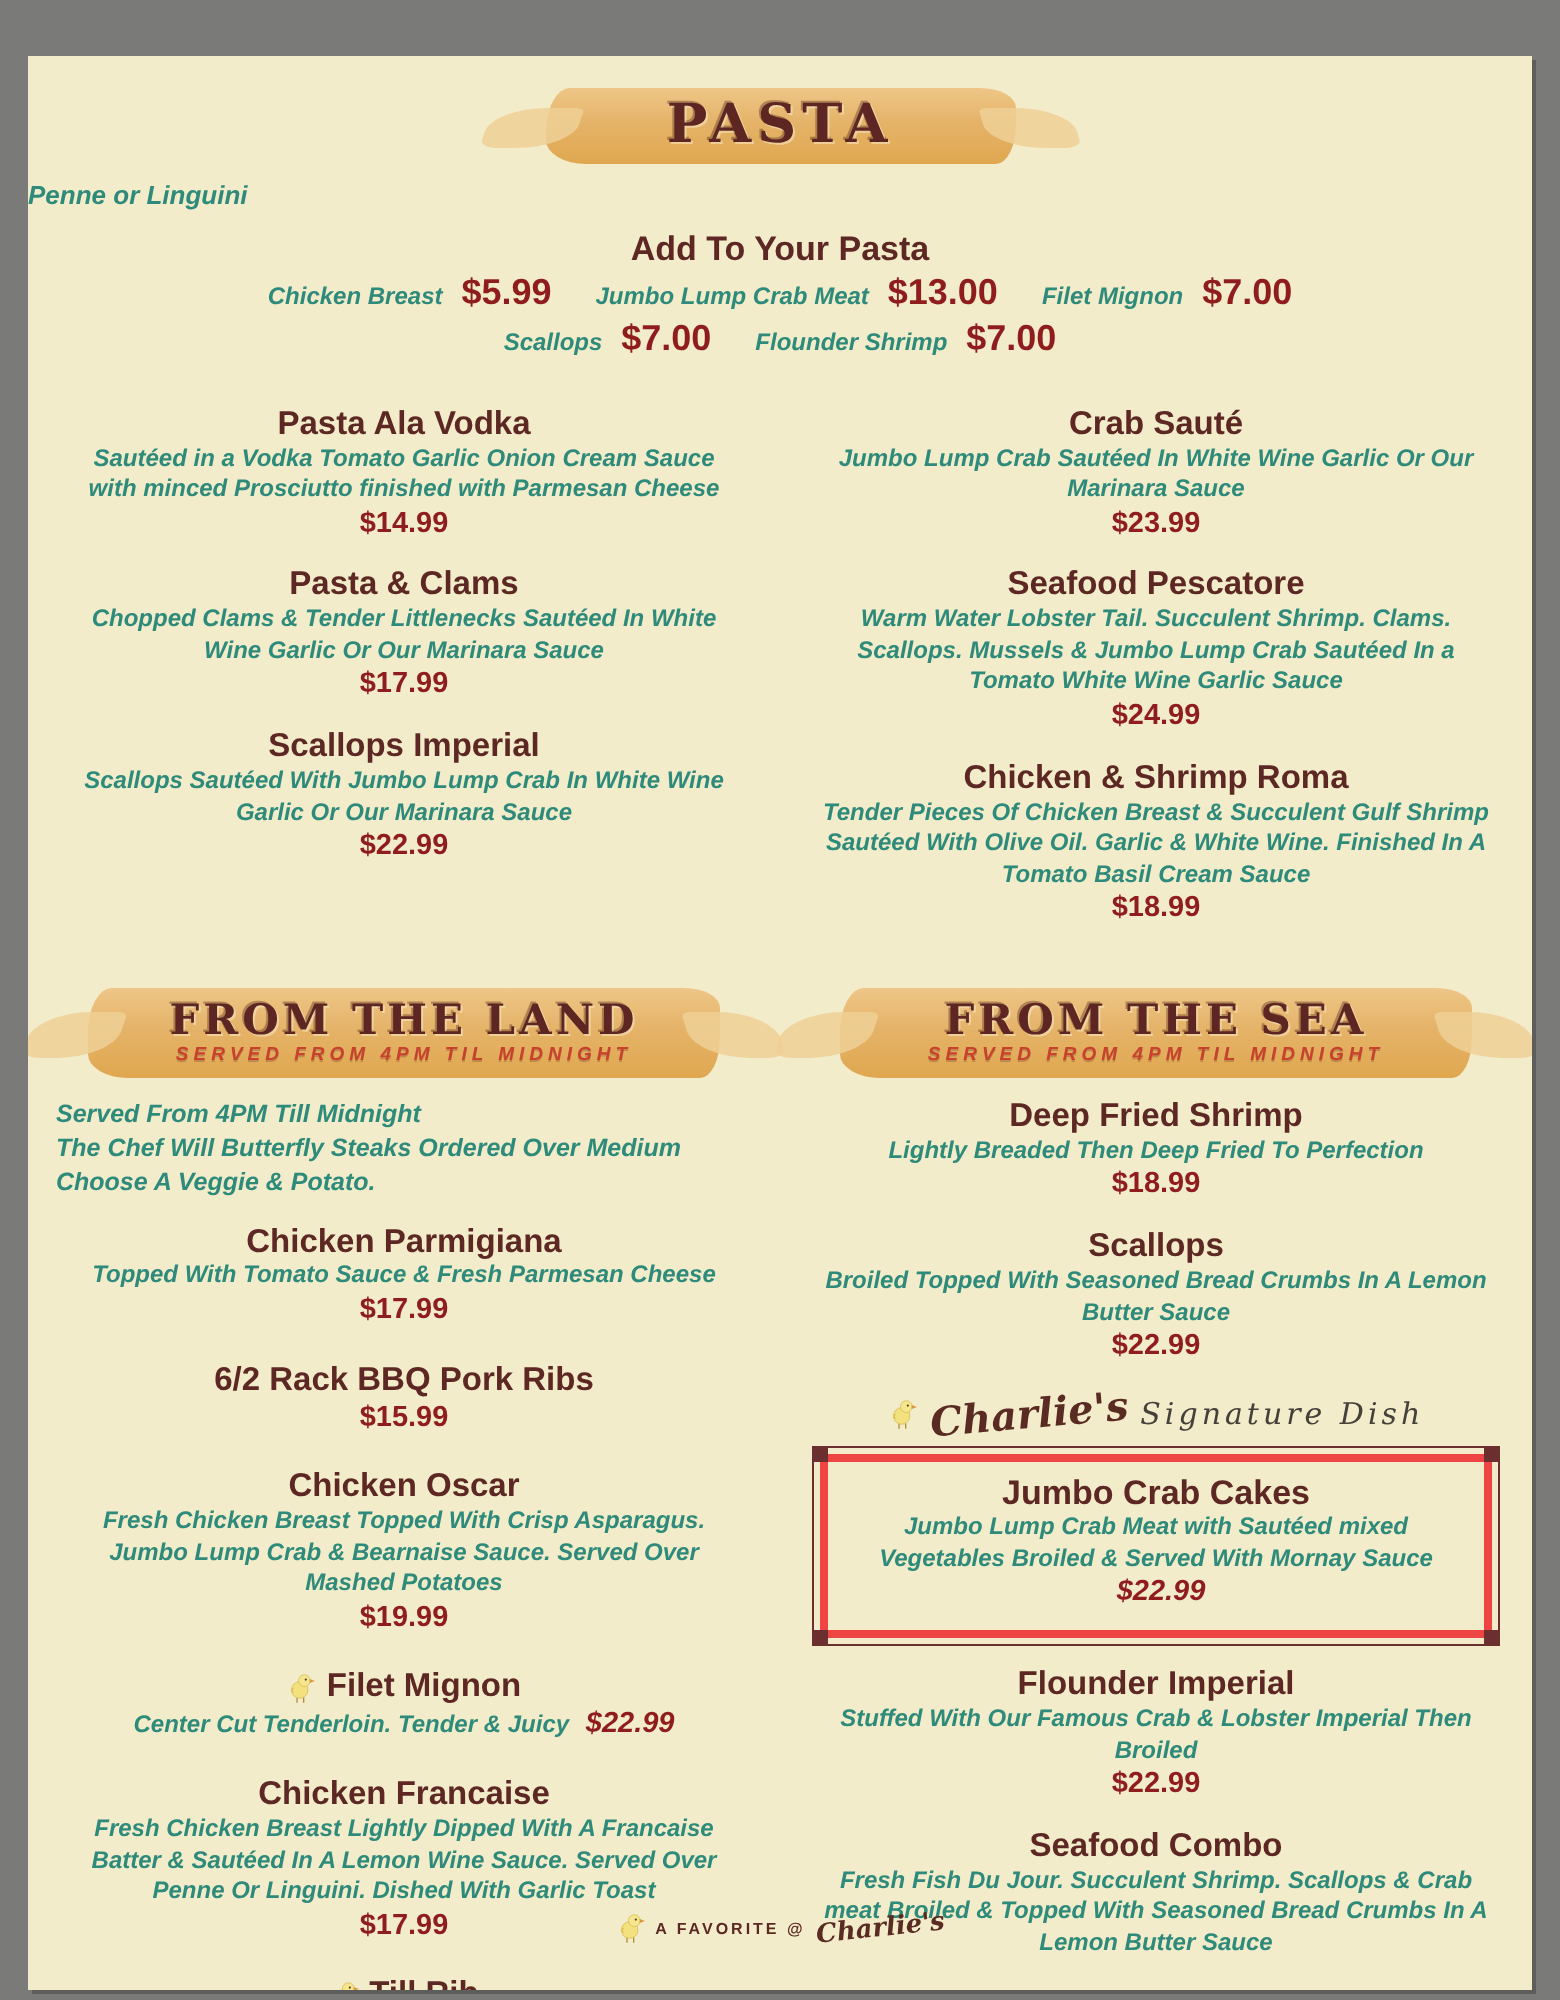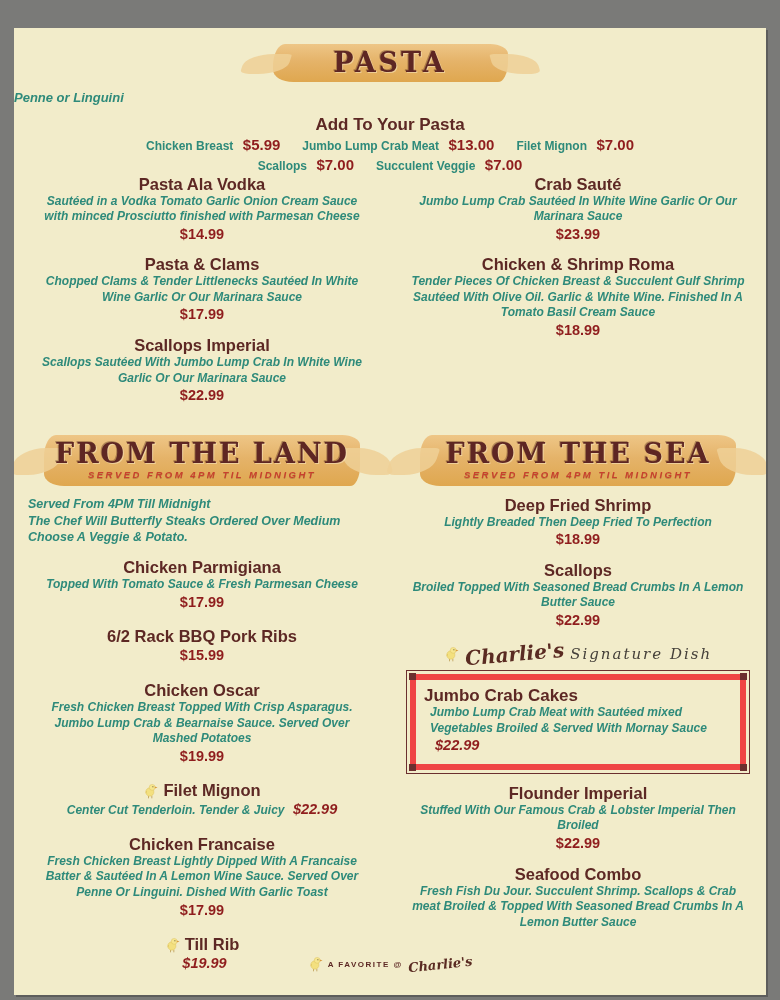--- a/index.html
+++ b/index.html
@@ -43,21 +43,21 @@
   .banner-sub{
     position:relative;z-index:1;display:block;
     font-weight:bold;font-size:9.5px;letter-spacing:2.5px;
     color:#c8402e;margin-top:2px;
     text-shadow:0 1px 0 rgba(90,40,20,.25);
     font-style:italic;
   }
   .pasta-banner{width:215px;}
   .pasta-banner .banner-title{font-size:27px;}
   .section-banner{width:296px;}
-  .section-banner .banner-title{font-size:27px;letter-spacing:2px;}
+  .section-banner .banner-title{font-size:21px;letter-spacing:2px;}
   
   .teal-note{
     text-align:left;color:#2e8a7a;
     font-style:italic;font-weight:bold;font-size:12.5px;line-height:1.35;
   }
   .item{text-align:center;margin-bottom:11px;}
   .item-name-row{display:flex;justify-content:center;align-items:center;gap:5px;}
   .item-name{
     color:#5d2824;font-weight:bold;font-size:16.5px;line-height:1.15;
   }
@@ -66,47 +66,48 @@
     font-size:12px;line-height:1.3;padding:0 6px;
   }
   .price{color:#8f1d1d;font-weight:bold;font-size:14.5px;line-height:1.35;}
   .price.inline{display:inline;margin-left:5px;font-size:14.5px;}
   
   .penne-note{margin-top:7px;font-size:13px;}
   .addons{margin-top:8px;text-align:center;}
   .addon-title{color:#5d2824;font-weight:bold;font-size:17px;}
   .addon-row{display:flex;justify-content:center;gap:22px;line-height:1.25;}
   .addon-pair{white-space:nowrap;}
-  .addon-label{color:#2e8a7a;font-weight:bold;font-size:12px;margin-right:5px;}
-  .addon-price{color:#8f1d1d;font-weight:bold;font-size:15px;}
-  .columns{display:flex;align-items:flex-start;margin-top:0;}
+  .addon-label{color:#2e8a7a;font-style:italic;font-weight:bold;font-size:12px;margin-right:5px;}
+  .addon-price{color:#8f1d1d;font-weight:bold;font-size:18px;}
+  .columns{display:flex;align-items:flex-start;margin-top:22px;}
   .col{flex:1 1 50%;box-sizing:border-box;padding:0 14px;}
   
   .lower{margin-top:18px;}
   .col .section-banner{margin-bottom:10px;}
   .intro{margin-bottom:12px;}
   
   .signature-row{
     display:flex;justify-content:center;align-items:center;gap:6px;
     margin:2px 0 8px;
   }
   .sig-brand{
     font-family:"DejaVu Serif",serif;font-style:italic;font-weight:bold;
     font-size:20px;color:#5a2b22;transform:rotate(-5deg);display:inline-block;
   }
   .sig-label{
     font-family:"DejaVu Serif",serif;font-style:italic;
     font-size:15px;letter-spacing:2px;color:#45403a;
   }
   .crab-box{
     position:relative;
-    border:6px solid #ef4444;
+    border:4px solid #ef4444;
     box-shadow:0 0 0 3px #f2ecca,0 0 0 4px #6b2f2f;
     margin:4px 6px 14px;
     padding:6px 8px 8px;
+    text-align:center;
   }
   .crab-box::before,.crab-box::after{
     content:"";position:absolute;width:7px;height:7px;background:#6b2f2f;
   }
   .crab-box::before{left:-7px;top:-7px;}
   .crab-box::after{right:-7px;bottom:-7px;}
   .corner2::before,.corner2::after{
     content:"";position:absolute;width:7px;height:7px;background:#6b2f2f;
   }
   .corner2::before{right:-7px;top:-7px;}
@@ -158,21 +159,21 @@
         </span>
       </div>
     <div class="addon-row">
 
         <span class="addon-pair">
           <span class="addon-label">Scallops</span>
           <span class="addon-price">$7.00</span>
         </span>
 
         <span class="addon-pair">
-          <span class="addon-label">Succulent Veggie</span>
+          <span class="addon-label">Flounder Shrimp</span>
           <span class="addon-price">$7.00</span>
         </span>
       </div>
   </div>
 
   <div class="columns">
     <div class="col">
 
         <div class="item">
           <div class="item-name-row">
@@ -217,20 +218,31 @@
 
             <span class="item-name">Crab Sauté</span>
           </div>
           <div class="item-desc">
             <span>Jumbo Lump Crab Sautéed In White Wine Garlic Or Our Marinara Sauce</span>
             
           </div>
           <div class="price">$23.99</div>
         </div>
 
+        <div class="item">
+          <div class="item-name-row">
+
+            <span class="item-name">Seafood Pescatore</span>
+          </div>
+          <div class="item-desc">
+            <span>Warm Water Lobster Tail. Succulent Shrimp. Clams. Scallops. Mussels &amp; Jumbo Lump Crab Sautéed In a Tomato White Wine Garlic Sauce</span>
+            
+          </div>
+          <div class="price">$24.99</div>
+        </div>
 
         <div class="item">
           <div class="item-name-row">
 
             <span class="item-name">Chicken &amp; Shrimp Roma</span>
           </div>
           <div class="item-desc">
             <span>Tender Pieces Of Chicken Breast &amp; Succulent Gulf Shrimp Sautéed With Olive Oil. Garlic &amp; White Wine. Finished In A Tomato Basil Cream Sauce</span>
             
           </div>

